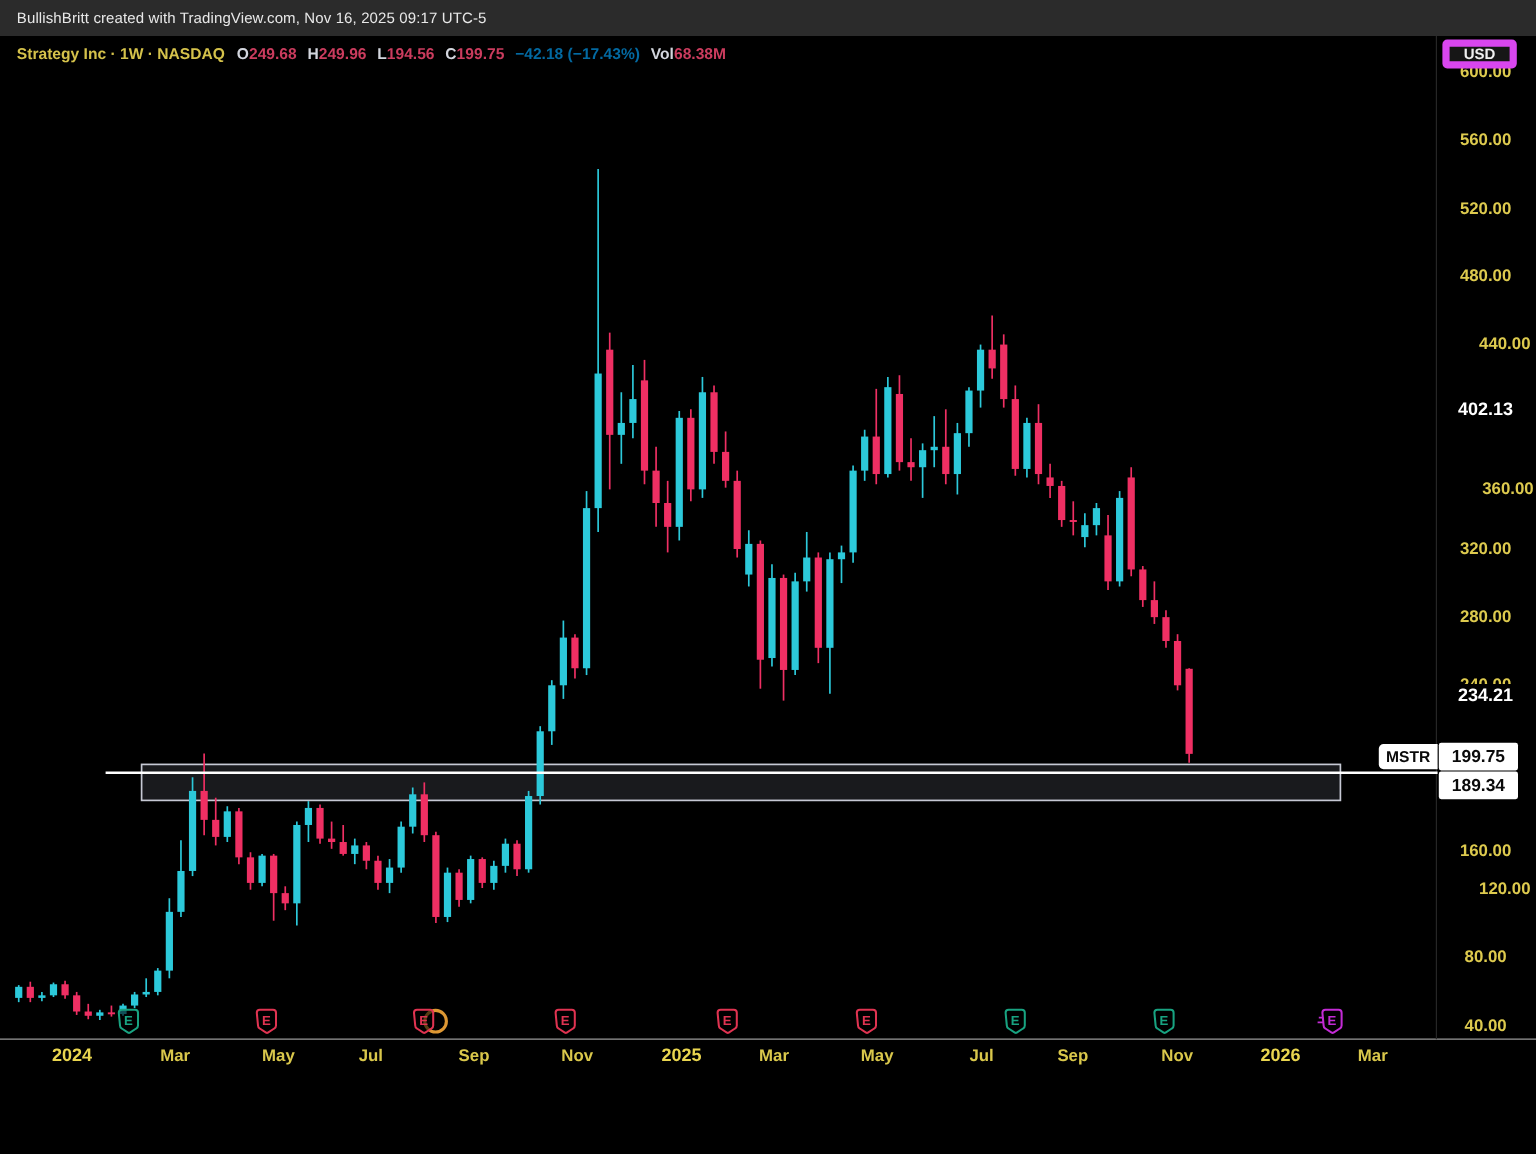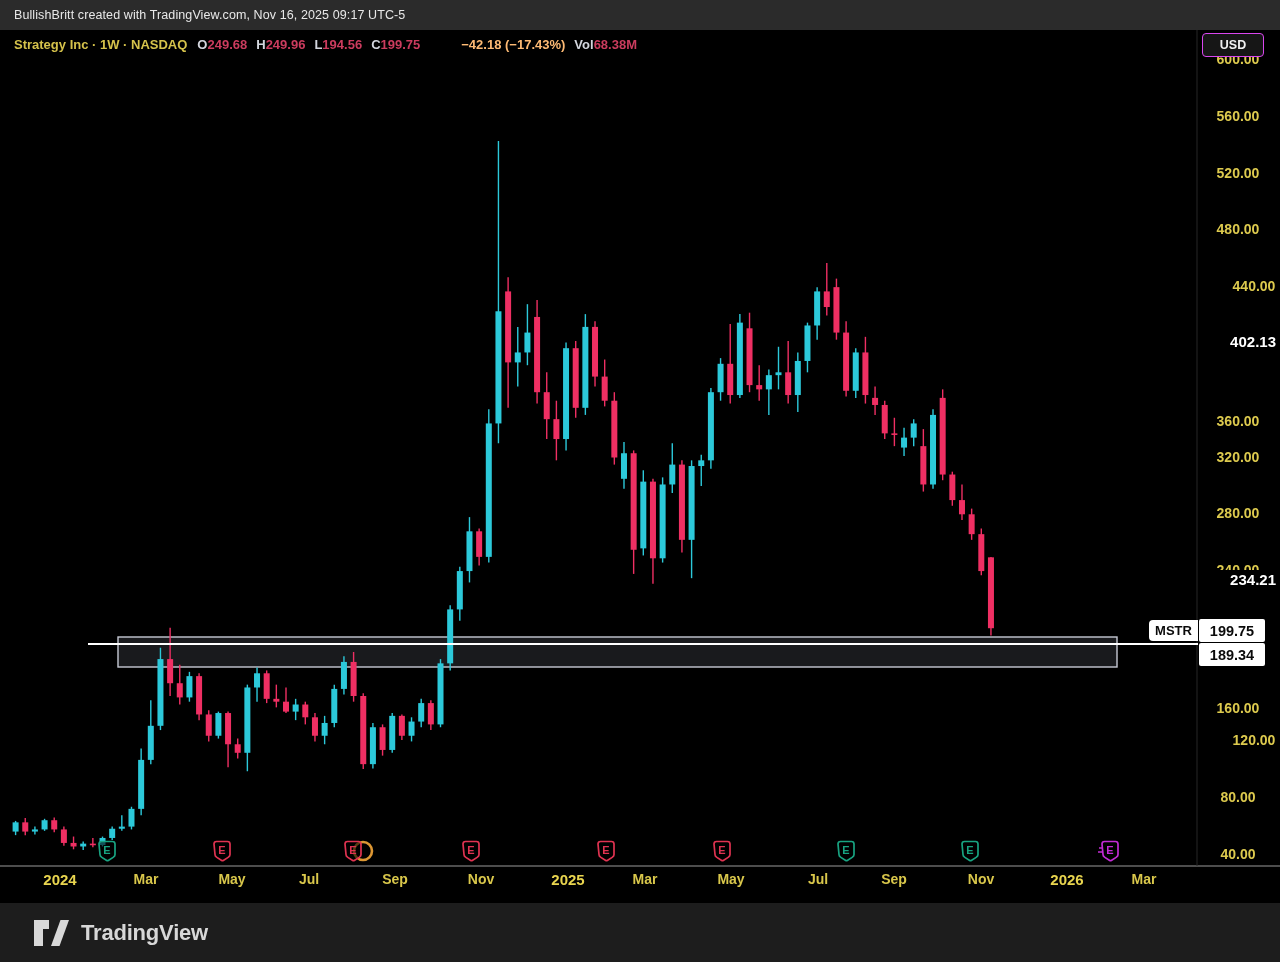--- a/index.html
+++ b/index.html
@@ -11,32 +11,32 @@
   #top-bar { position:absolute; left:0; top:0; width:1280px; height:30px;
              background:#2b2b2b; display:flex; align-items:center; }
   #top-bar span { color:#e8e8e8; font-size:12.5px; margin-left:14px; letter-spacing:.1px; }
 
   
   #legend { position:absolute; left:14px; top:37px; display:flex; align-items:center;
             font-size:13px; font-weight:700; white-space:nowrap; z-index:6; }
   #legend .ttl { color:#d5c24b; margin-right:10px; }
   #legend .lbl { color:#d3d6de; }
   #legend .val { color:#cb3c5e; margin-right:9px; }
-  #legend .chg { color:#fdba74; margin-right:9px;margin-left:32px; }
+  #legend .chg { color:#0369a1; margin-right:9px; }
 
   
   #usd-btn { position:absolute; left:1202px; top:33px; width:62px; height:24px;
-             background:#161616; border:1px solid #d946ef; border-radius:4px;
+             background:#161616; border:6px solid #d946ef; border-radius:4px;
              color:#f0f0f0; font-size:12.5px; font-weight:700; display:flex;
              align-items:center; justify-content:center; z-index:6; cursor:pointer; }
 
   
   .ptick { position:absolute; left:1198px; width:80px; text-align:center;
            color:#ddca4e; font-size:14px; font-weight:700; z-index:2; }
-  .pspecial { position:absolute; left:1200px; width:76px; text-align:right;
+  .pspecial { position:absolute; left:1200px; width:76px; text-align:center;
               color:#ffffff; background:#000; font-size:15px; font-weight:700;
               padding:1px 0; z-index:3; }
   .pbox { position:absolute; left:1199px; width:66px; height:23px; background:#fff;
           color:#0a0a0a; font-size:14.5px; font-weight:700; display:flex;
           align-items:center; justify-content:center; border-radius:2px; z-index:4; }
   #mstr-tag { position:absolute; left:1149px; width:49px; height:21px; background:#fff;
               color:#0a0a0a; font-size:13px; font-weight:700; display:flex;
               align-items:center; justify-content:center; border-radius:4px 0 0 4px; z-index:4; }
   .ttick { position:absolute; top:871px; transform:translateX(-50%); color:#d9c74b;
            font-size:14px; font-weight:600; z-index:2;text-align:right; }
@@ -308,21 +308,21 @@
 
   <div id="usd-btn">USD</div>
 
   <div id="price-axis">
       <div class="ptick" style="top: 51px;">600.00</div>
       <div class="ptick" style="top: 107.786px;">560.00</div>
       <div class="ptick" style="top: 164.571px;">520.00</div>
       <div class="ptick" style="top: 221.357px;">480.00</div>
       <div class="ptick" style="top: 278.143px; padding-left: 32px;">440.00</div>
       <div class="ptick" style="top: 334.929px;">400.00</div>
-      <div class="ptick" style="top: 413px;">360.00</div>
+      <div class="ptick" style="top: 399px; text-align: right;">360.00</div>
       <div class="ptick" style="top: 448.5px;">320.00</div>
       <div class="ptick" style="top: 505.286px;">280.00</div>
       <div class="ptick" style="top: 562.071px;">240.00</div>
       <div class="ptick" style="top: 618.857px;">200.00</div>
       <div class="ptick" style="top: 675.643px; margin-top: 24px;">160.00</div>
       <div class="ptick" style="top: 732.429px; padding-left: 32px;">120.00</div>
       <div class="ptick" style="top: 789.214px;">80.00</div>
       <div class="ptick" style="top: 846px;">40.00</div>
       <div class="pspecial" style="top: 332px;">402.13</div>
       <div class="pspecial" style="top: 570px;">234.21</div>
@@ -341,23 +341,14 @@
       <div class="ttick" style="left: 894px;">Sep</div>
       <div class="ttick" style="left: 981px;">Nov</div>
       <div class="ttick year" style="left: 1067px;">2026</div>
       <div class="ttick" style="left: 1144px;">Mar</div>
     </div>
 
   <div id="mstr-tag" style="top: 620px;">MSTR</div>
   <div class="pbox" id="cur-price-box" style="top: 619px;">199.75</div>
   <div class="pbox" id="line-price-box" style="top: 643px;">189.34</div>
 
-  <div id="bottom-bar">
-    <div id="tv-logo">
-      <svg width="36" height="28" viewBox="0 0 36 28">
-        <path d="M1 1 H16 V10 H10 V27 H1 Z" fill="#d8d8d8"></path>
-        <path d="M18 27 L27.5 1 H36 L26.5 27 Z" fill="#d8d8d8"></path>
-      </svg>
-    </div>
-    <span id="tv-wordmark">TradingView</span>
-  </div>
 
 </div>
 
 </body></html>

